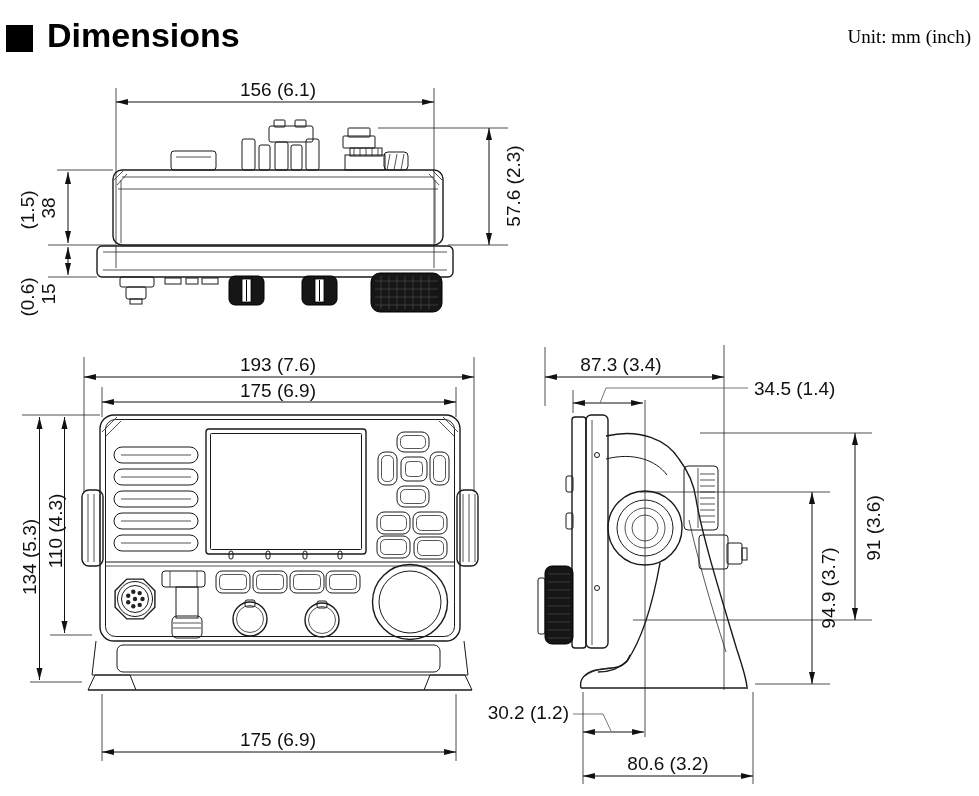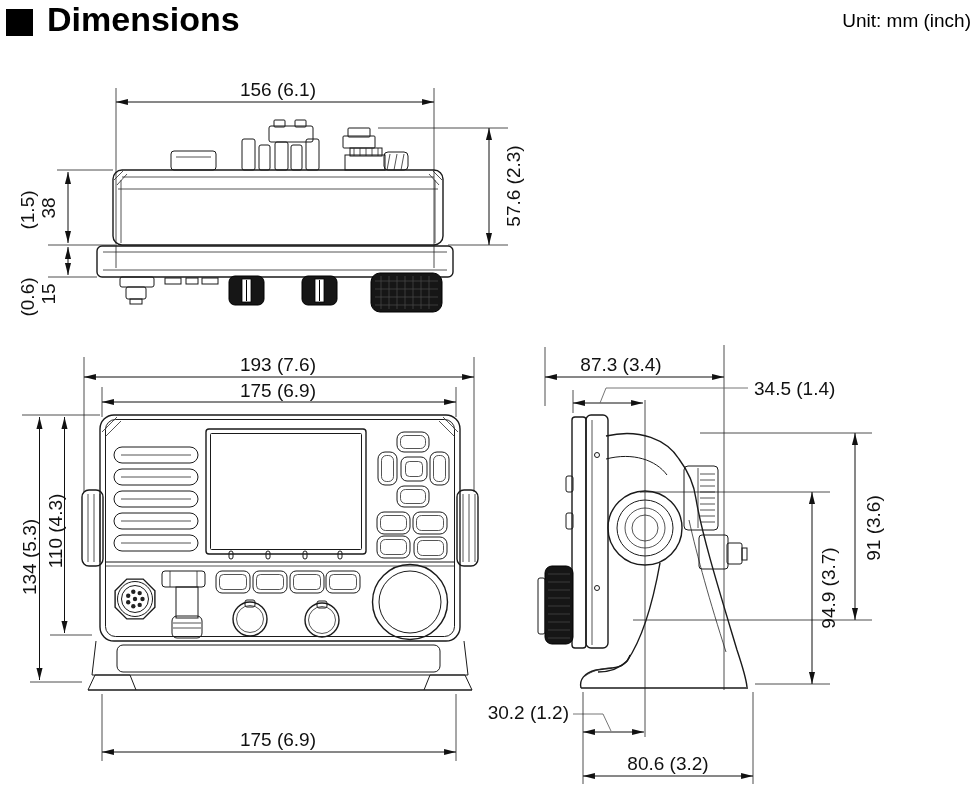--- a/index.html
+++ b/index.html
@@ -1,22 +1,22 @@
 <!DOCTYPE html>
 <html><head>
 <meta charset="utf-8">
 <style>
   html,body{margin:0;padding:0;background:#fff;}
   .page{position:relative;width:979px;height:796px;background:#fff;overflow:hidden;
         font-family:"Liberation Sans",sans-serif;}
-  .header{position:absolute;left:0;top:0;width:100%;height:48px;}
+  .header{position:absolute;left:0;top:16px;width:100%;height:48px;}
   .bullet{position:absolute;left:6px;top:9px;width:27px;height:27px;background:#000;}
   .page-title{position:absolute;left:47px;top:0px;margin:0;font-size:34px;font-weight:bold;
               color:#000;letter-spacing:0px;}
-  .unit-note{position:absolute;right:8px;top:10px;font-size:19px;color:#000;}
+  .unit-note{position:absolute;right:8px;top:10px;font-size:19px;color:#000;font-family:Liberation Serif, serif;}
   svg{position:absolute;left:0;top:0;}
   
   .outline{fill:none;stroke:#1a1a1a;stroke-width:1.4;}
   .detail{fill:none;stroke:#1a1a1a;stroke-width:1;}
   .thin{fill:none;stroke:#2a2a2a;stroke-width:0.8;}
   .dimline{fill:none;stroke:#111;stroke-width:1;}
   .extline{fill:none;stroke:#222;stroke-width:0.8;}
   .leader{fill:none;stroke:#666;stroke-width:0.9;}
   .dark{fill:#161616;stroke:#000;stroke-width:1;}
   .tex{stroke:#ffffff;stroke-width:0.7;opacity:0.22;}

